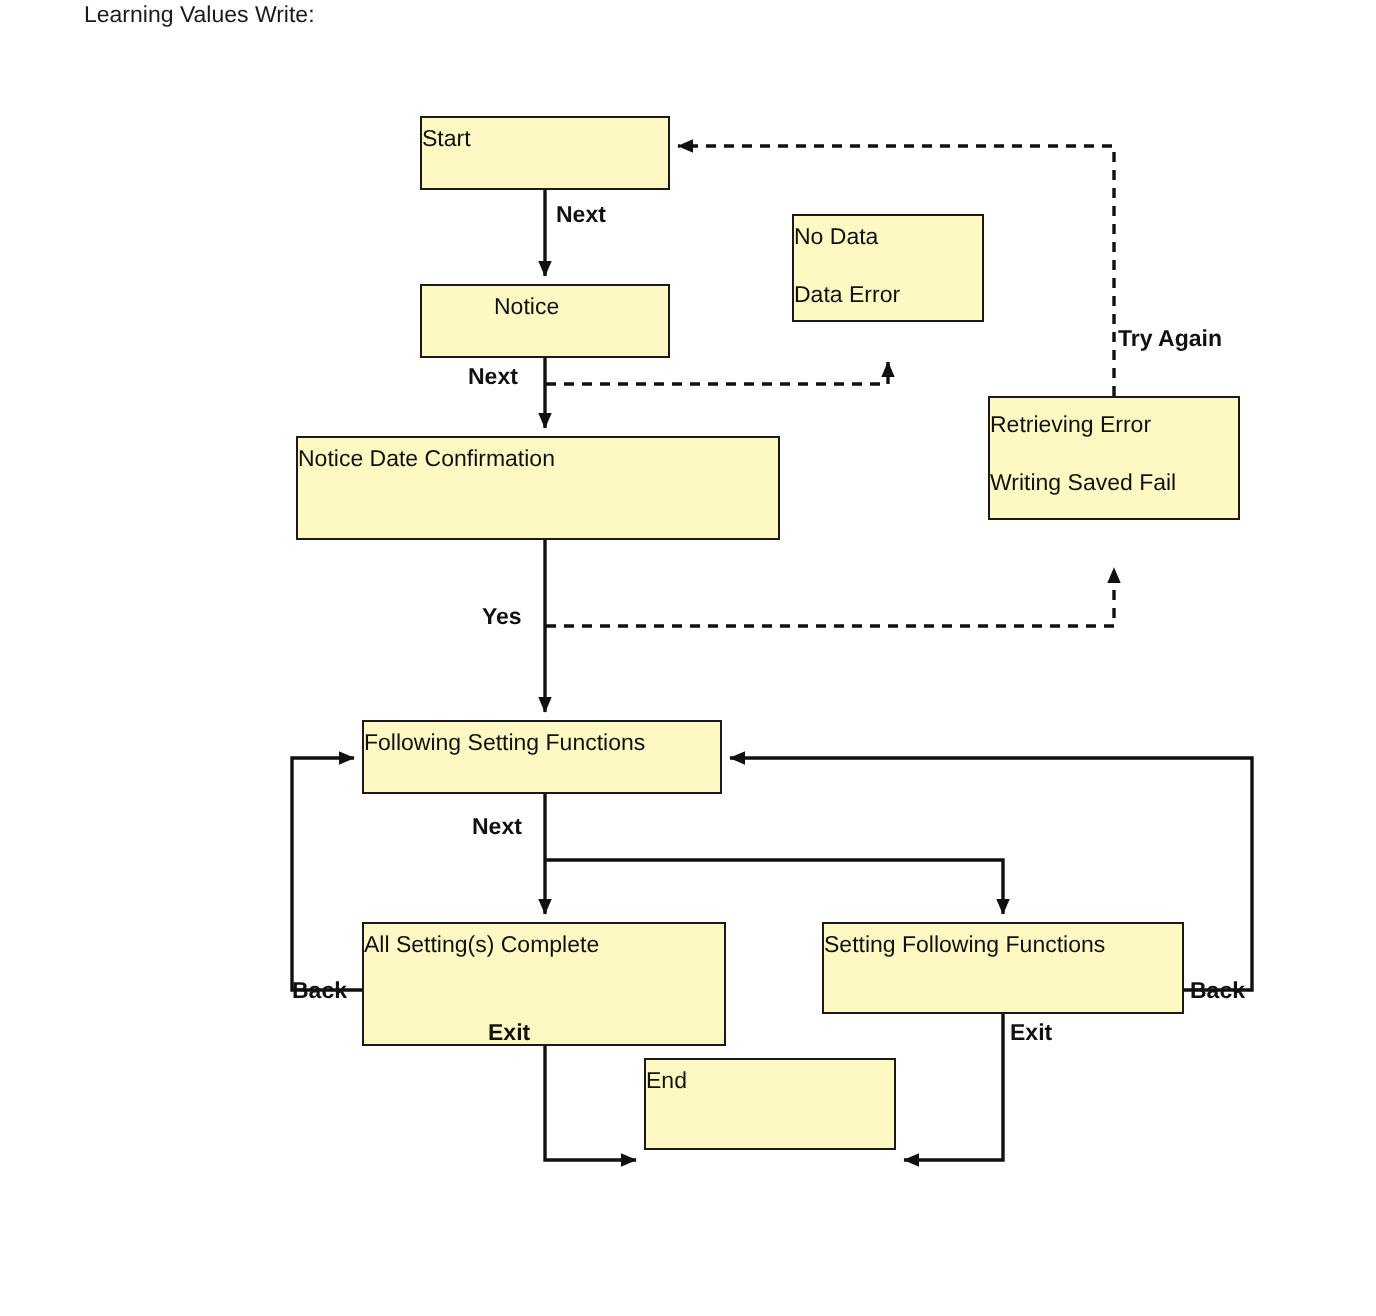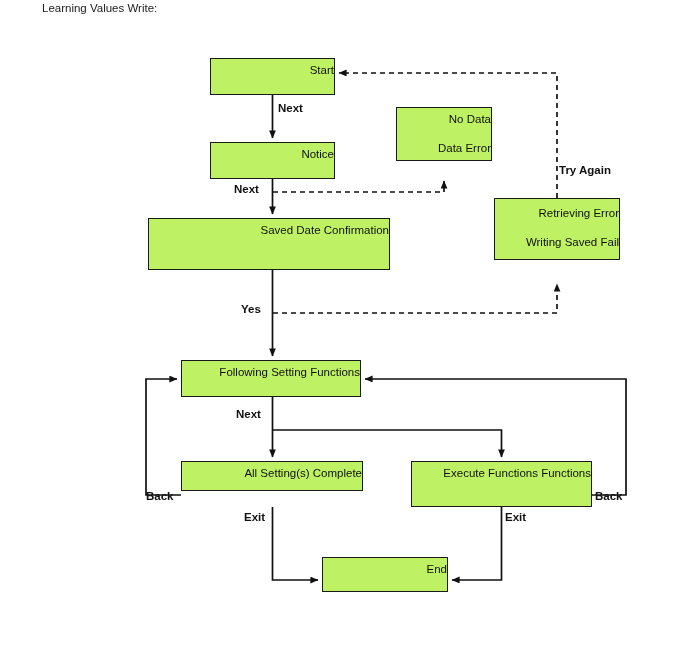--- a/index.html
+++ b/index.html
@@ -28,24 +28,24 @@
     top: 2px;
     font-size: 11.5px;
     color: #1a1a1a;
     white-space: nowrap;
     padding-left: 35px;
   }
   .node {
     position: absolute;
     box-sizing: border-box;
     border: 1.6px solid #1a1a1a;
-    background: #bef264;
+    background: #fef9c3;
     display: flex;
     flex-direction: column;
-    align-items: flex-end;
+    align-items: flex-start;
     padding-top: 6px;
     font-size: 11.5px;
     line-height: 1.0;
     color: #111111;
   }
   .node .ln {
     display: block;
     white-space: nowrap;
     text-align: center;
   }
@@ -99,41 +99,41 @@
 <div class="node" style="left:210px; top:142px; width:125px; height:37px;padding-left:36px;">
   <span class="ln">Notice</span>
 </div>
 
 <div class="node" style="left:396px; top:107px; width:96px; height:54px;">
   <span class="ln">No Data</span>
   <span class="ln">Data Error</span>
 </div>
 
 <div class="node" style="left:148px; top:218px; width:242px; height:52px;">
-  <span class="ln">Saved Date Confirmation</span>
+  <span class="ln">Notice Date Confirmation</span>
 </div>
 
 <div class="node" style="left:494px; top:198px; width:126px; height:62px; padding-top:9px;">
   <span class="ln">Retrieving Error</span>
   <span class="ln">Writing Saved Fail</span>
 </div>
 
 <div class="node" style="left:181px; top:360px; width:180px; height:37px;">
   <span class="ln">Following Setting Functions</span>
 </div>
 
-<div class="node" style="left:181px; top:461px; width:182px; height:30px;">
+<div class="node" style="left:181px; top:461px; width:182px; height:62px;">
   <span class="ln">All Setting(s) Complete</span>
 </div>
 
 <div class="node" style="left:411px; top:461px; width:181px; height:46px;">
-  <span class="ln">Execute Functions Functions</span>
+  <span class="ln">Setting Following Functions</span>
 </div>
 
-<div class="node" style="left:322px; top:557px; width:126px; height:35px;">
+<div class="node" style="left:322px; top:529px; width:126px; height:46px;">
   <span class="ln">End</span>
 </div>
 
 <div class="edge-label" style="left:278px; top:102px;">Next</div>
 <div class="edge-label" style="left:234px; top:183px;">Next</div>
 <div class="edge-label" style="left:559px; top:164px;">Try Again</div>
 <div class="edge-label" style="left:241px; top:275px;margin-top:28px;">Yes</div>
 <div class="edge-label" style="left:236px; top:408px;">Next</div>
 <div class="edge-label" style="left:146px; top:490px;">Back</div>
 <div class="edge-label" style="left:595px; top:490px;">Back</div>

